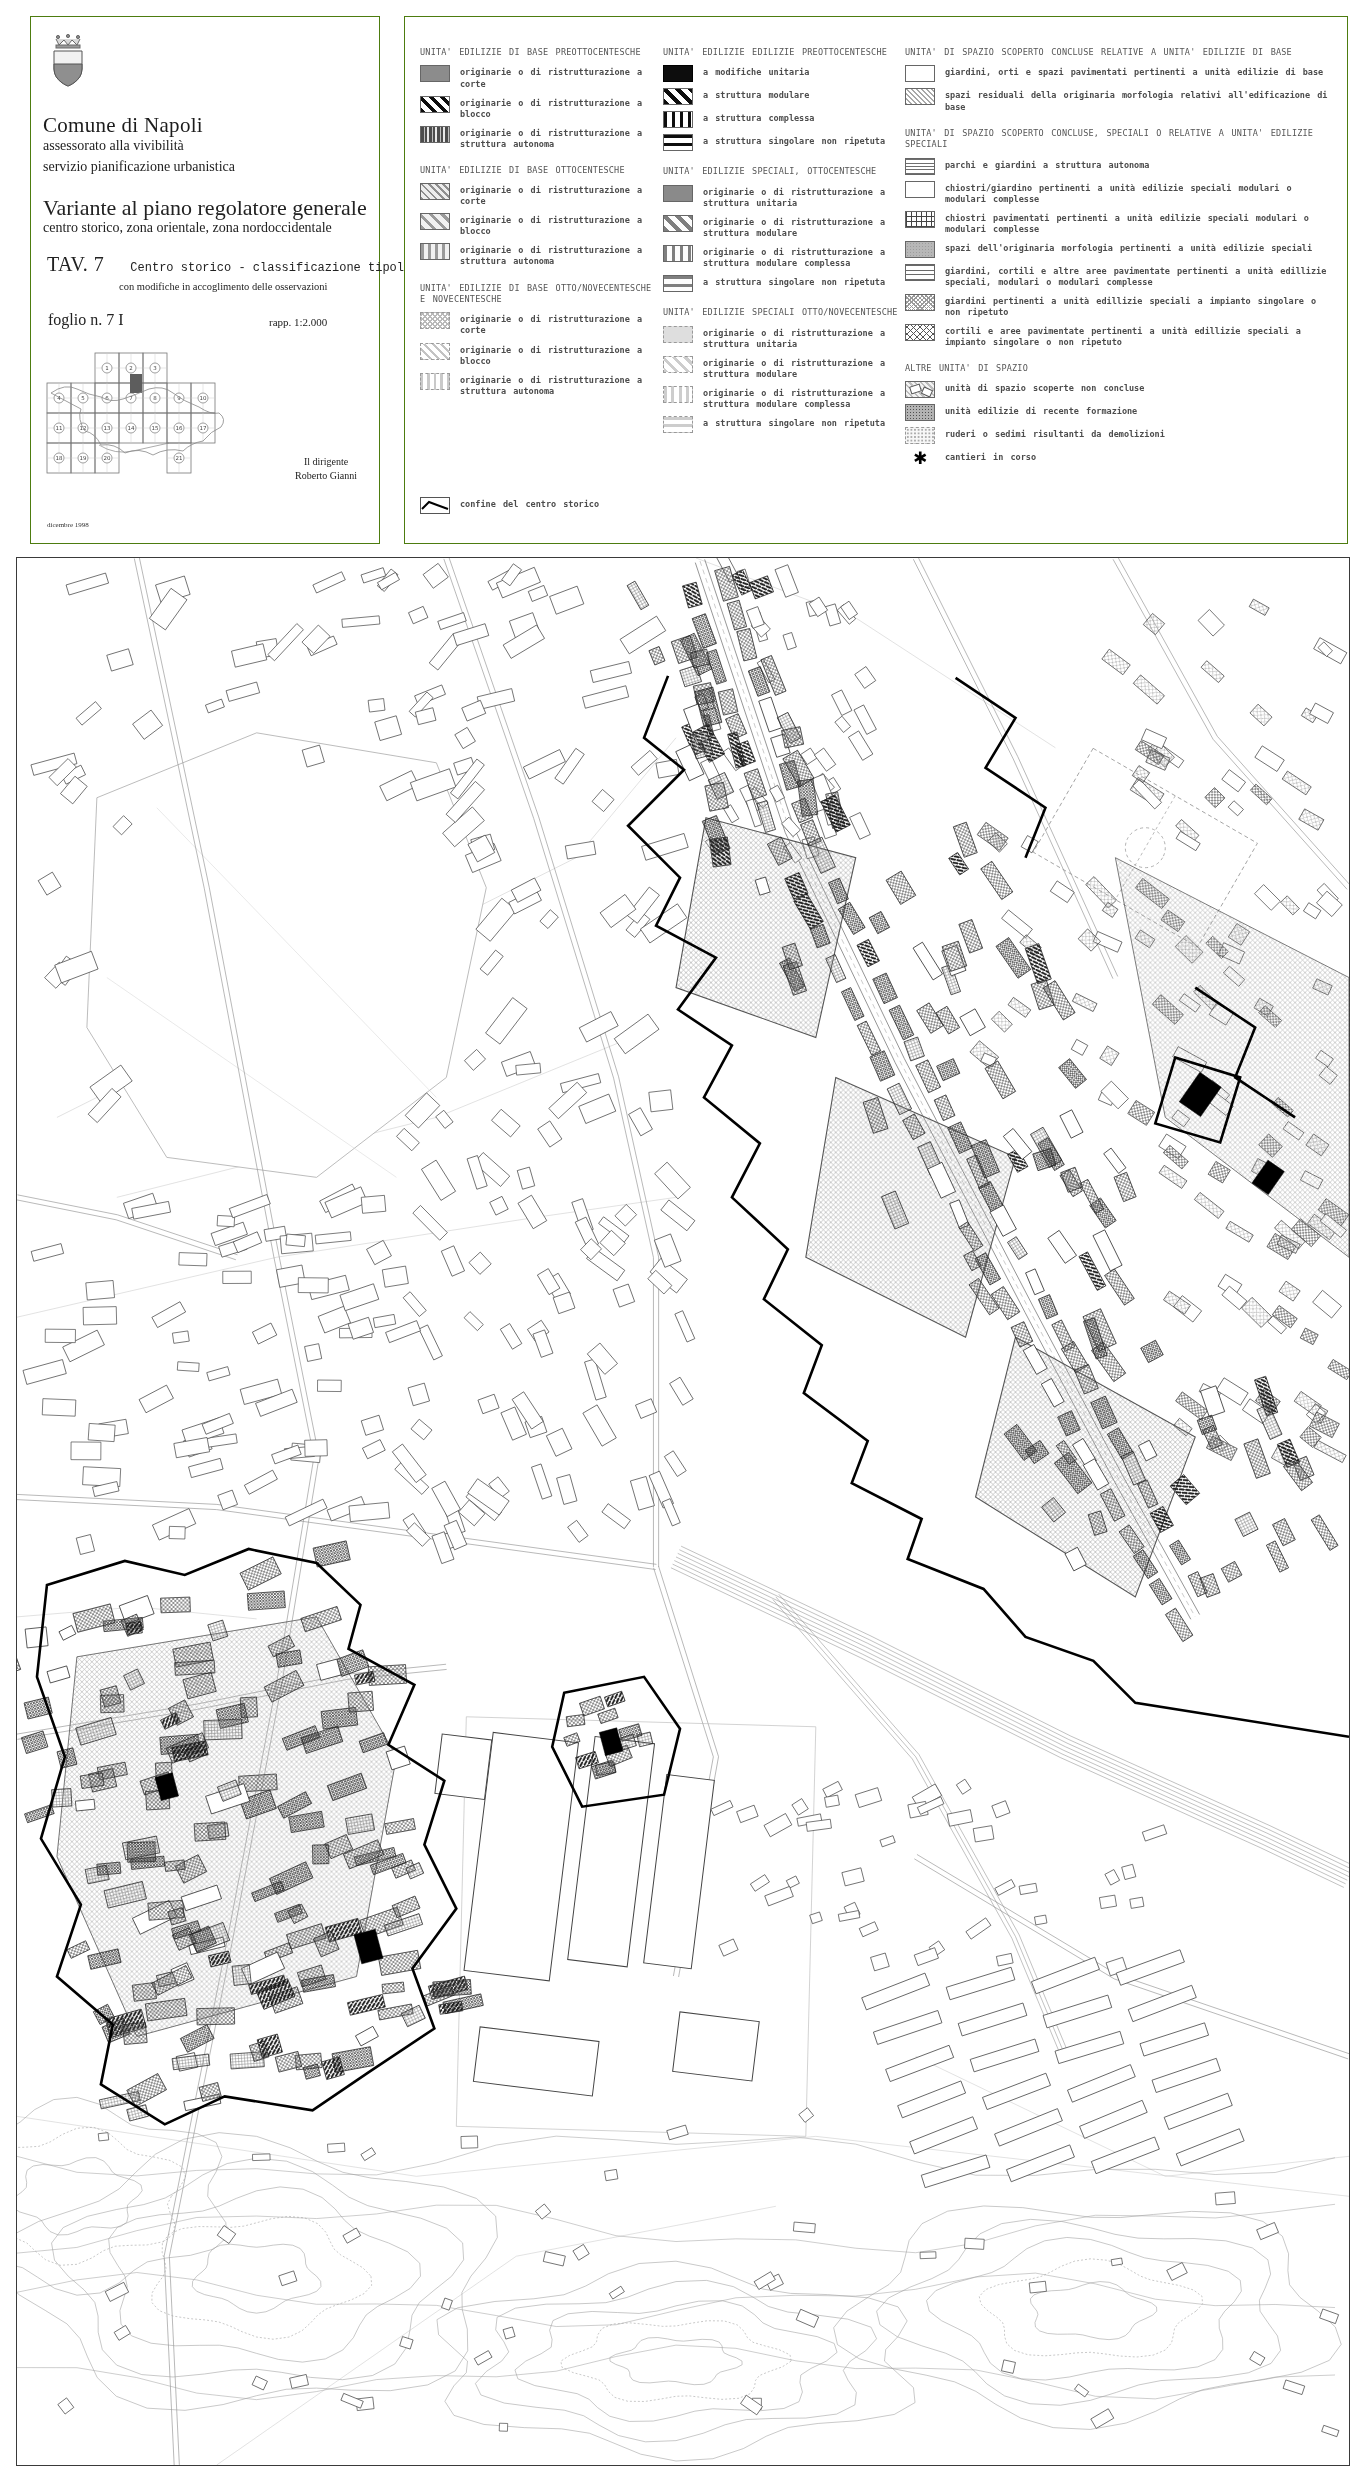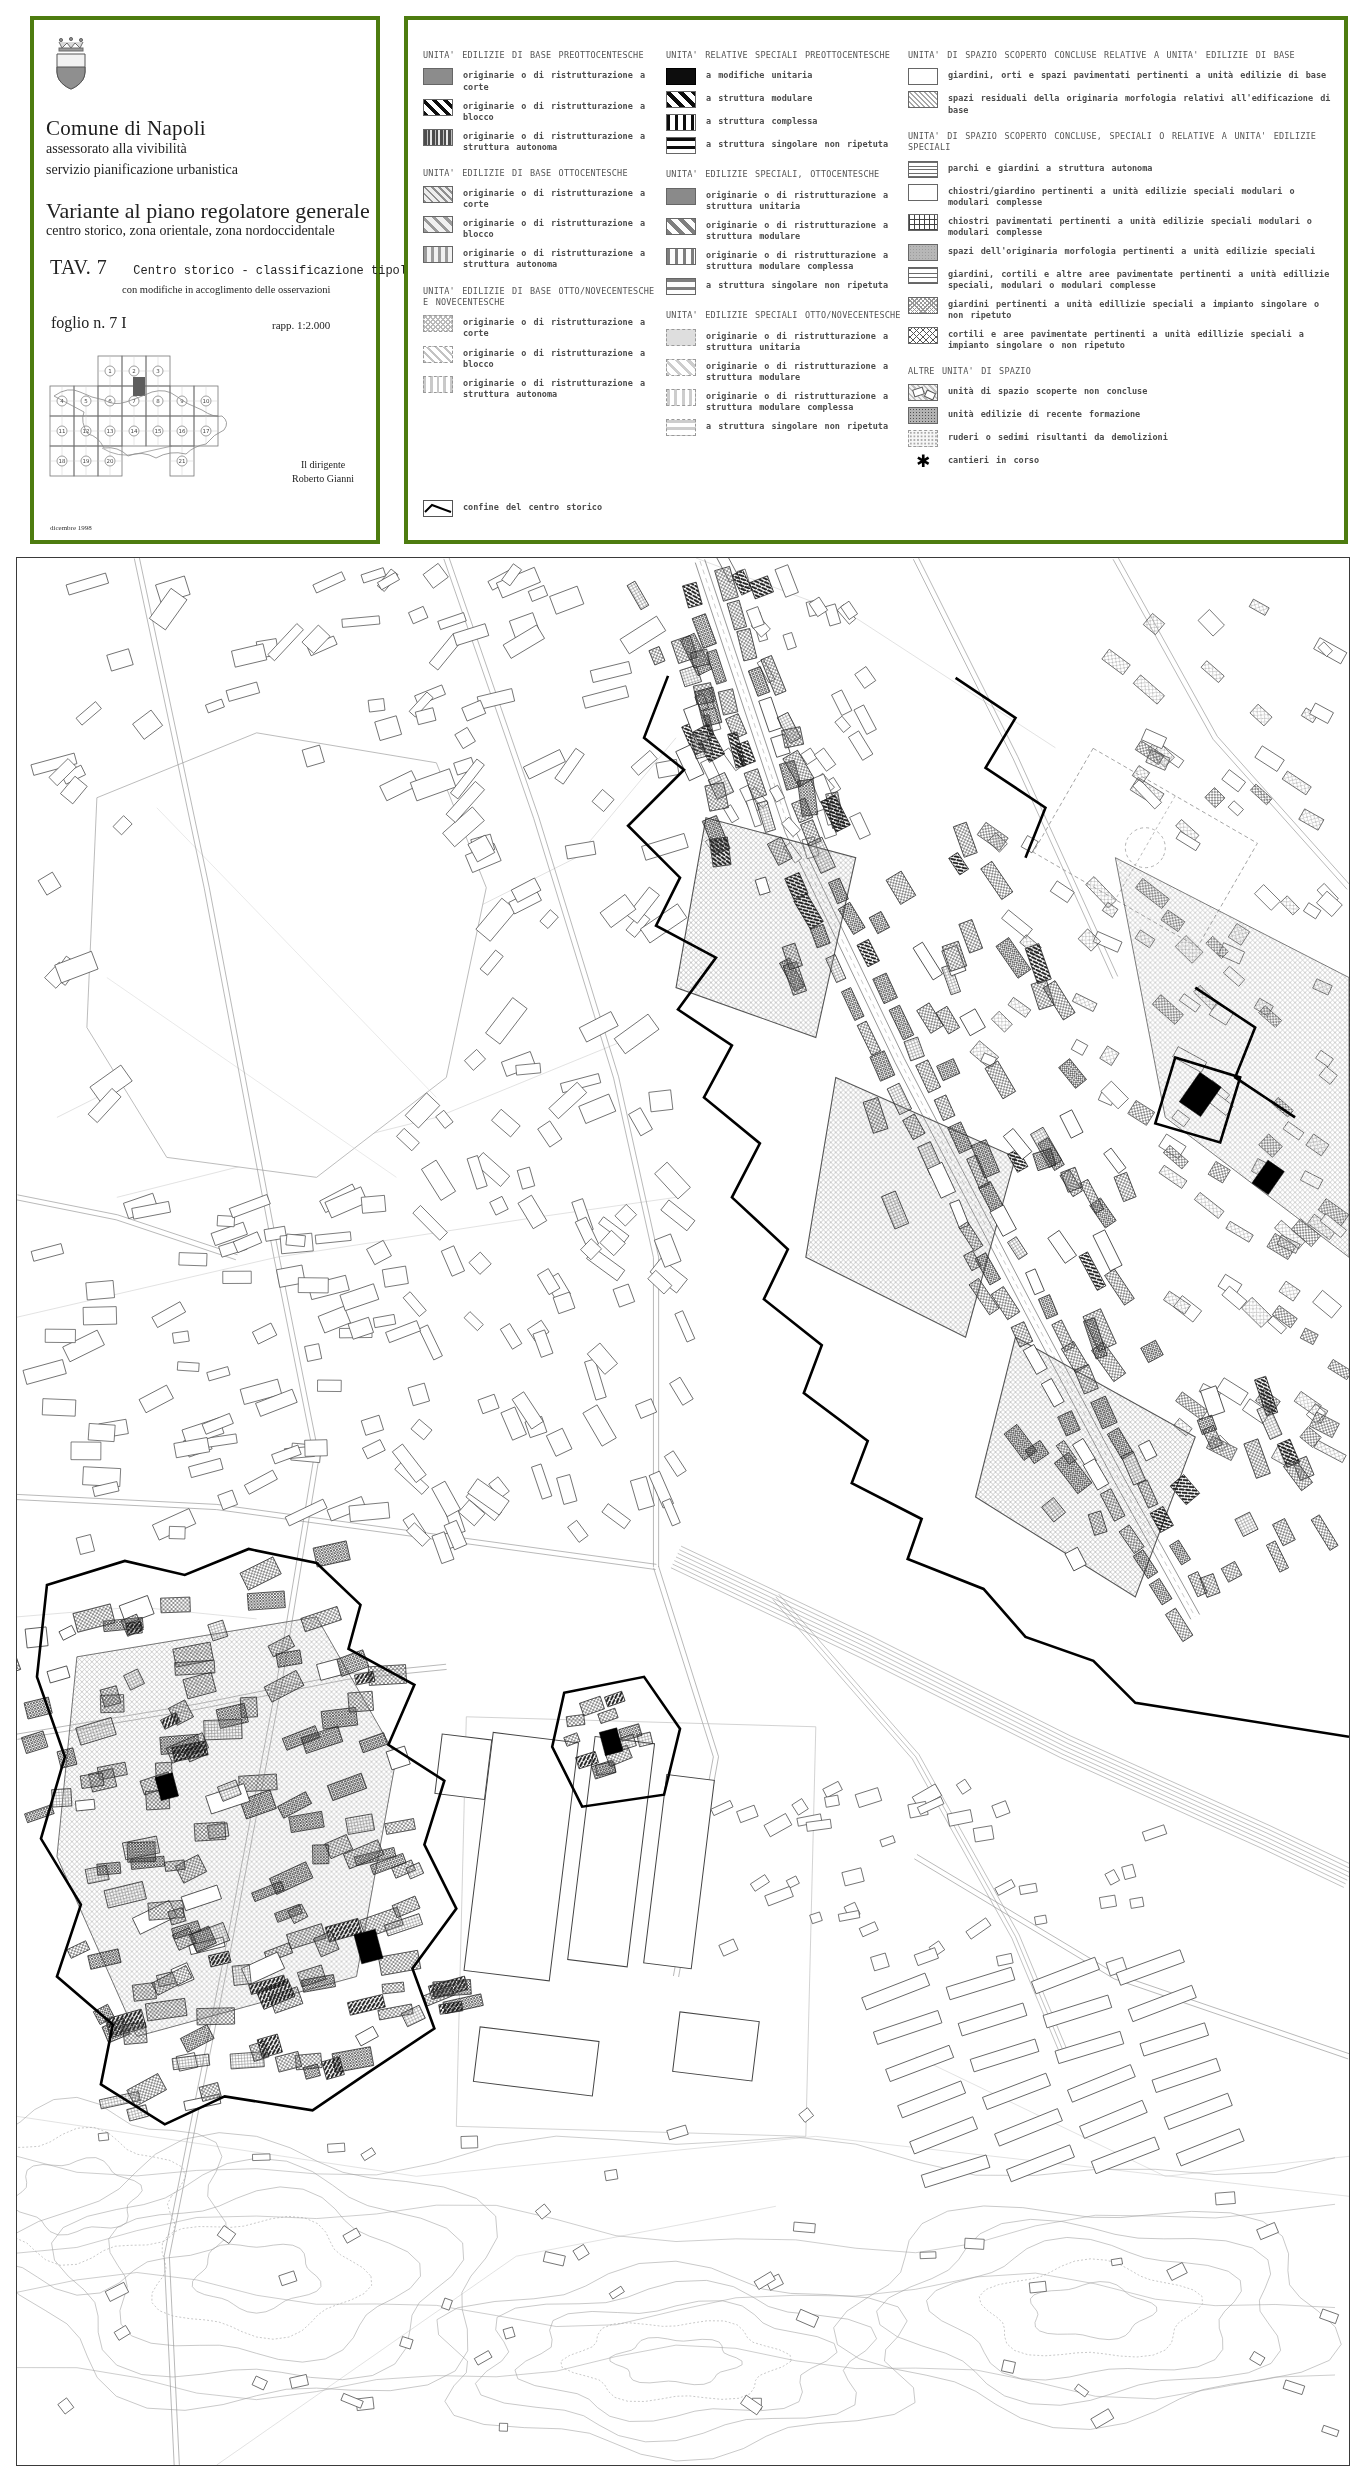--- a/index.html
+++ b/index.html
@@ -1,17 +1,17 @@
 <!DOCTYPE html>
 <html><head>
 <meta charset="utf-8">
 <style>
   html,body{margin:0;padding:0;background:#fff;width:1366px;height:2480px;overflow:hidden;}
   body{font-family:"Liberation Serif", serif;color:#222;position:relative;}
-  .panel{position:absolute;background:#fff;border:4px solid #4d7c0f;box-sizing:border-box;}
+  .panel{position:absolute;background:#fff;border:1px solid #4d7c0f;box-sizing:border-box;}
   #title-panel{left:30px;top:16px;width:350px;height:528px;}
   #legend-panel{left:404px;top:16px;width:944px;height:528px;}
   #map-frame{position:absolute;left:16px;top:557px;width:1334px;height:1909px;border:1px solid #3a3a3a;box-sizing:border-box;background:#fff;}
   #map-frame svg{display:block;width:100%;height:100%;}
 
   
   #title-panel .ctr{position:absolute;left:12px;right:0;text-align:left;}
   .t-arms{top:16px;}
   .t-muni{top:96px;font-size:21px;letter-spacing:.3px;color:#1c1c1c;}
   .t-dept{top:121px;font-size:14px;}
@@ -274,21 +274,21 @@
         </div>
         <div class="lg-item boundary-item">
           <div class="swatch sw-boundary-line"><svg width="28" height="15" viewBox="0 0 28 15">
               <path d="M1,11 L8,4 L16,7 L27,11" fill="none" stroke="#000" stroke-width="2"></path>
             </svg></div>
           <div class="lg-label">confine del centro storico</div>
         </div>
       </div>
       <div class="legend-col c1">
         <div class="lg-group">
-          <div class="lg-title">UNITA' RELATIVE SPECIALI PREOTTOCENTESCHE</div>
+          <div class="lg-title">UNITA' EDILIZIE EDILIZIE PREOTTOCENTESCHE</div>
           <div class="lg-item">
             <div class="swatch sw-solid-black"></div>
             <div class="lg-label">a modifiche unitaria</div>
           </div>
           <div class="lg-item">
             <div class="swatch sw-diagonal-black-bold"></div>
             <div class="lg-label">a struttura modulare</div>
           </div>
           <div class="lg-item">
             <div class="swatch sw-vertical-black"></div>

